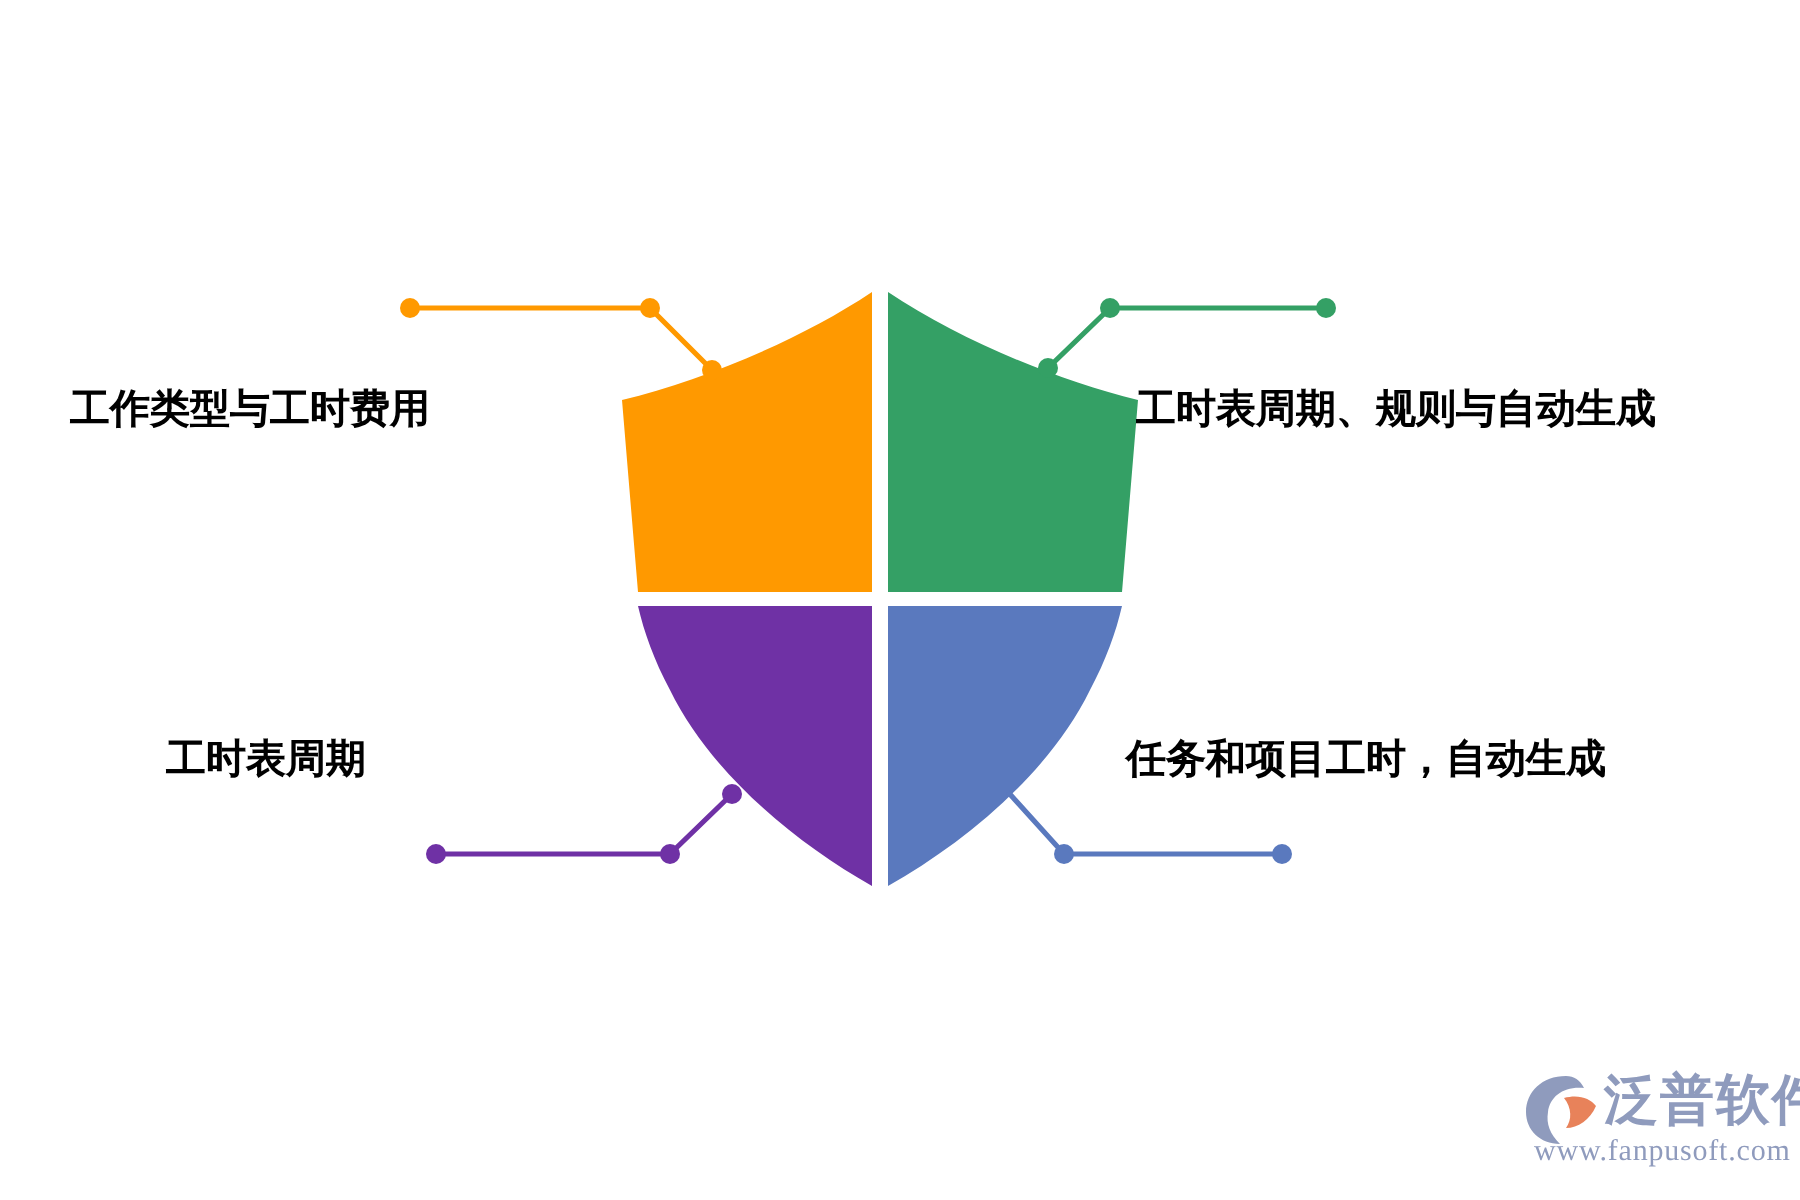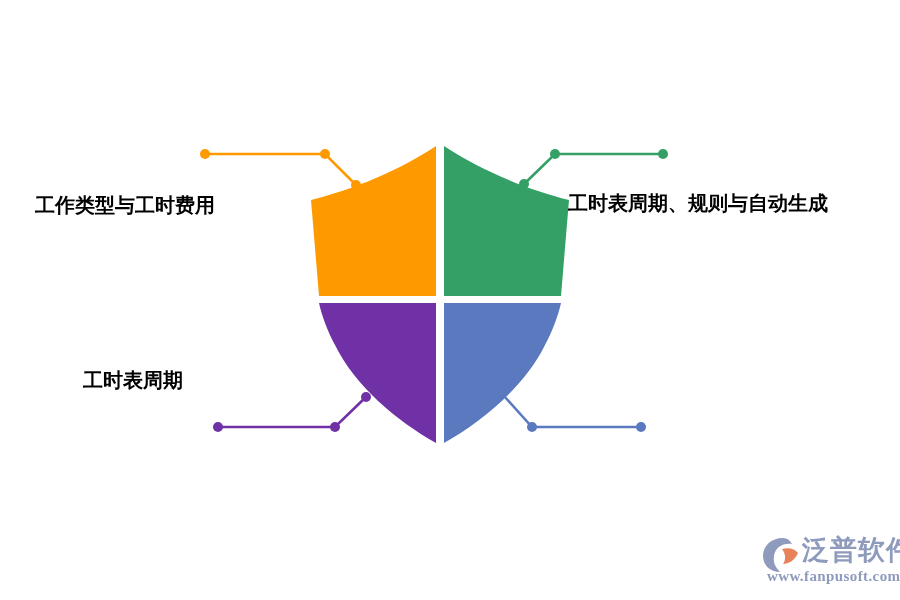--- a/index.html
+++ b/index.html
@@ -34,21 +34,20 @@
     font-size: 20px;
     line-height: 1.2;
     color: #000000;
     white-space: nowrap;
   }
   .label-left {
     text-align: right;
   }
   .label-right {
     text-align: center;
-    font-family: Liberation Mono, monospace;
   }
   #label-work-type  { left: 35px;  top: 193px; }
   #label-resource-calendar { left: 83px;  top: 368px; }
   #label-timesheet-cycle { left: 568px; top: 193px; }
   #label-task-project   { left: 563px; top: 368px; }
 
   #logo {
     position: absolute;
     left: 762px;
     top: 532px;
@@ -71,21 +70,21 @@
     font-size: 27px;
     letter-spacing: 1px;
     color: #8f9bbd;
     white-space: nowrap;
   }
   #logo-url {
     position: absolute;
     left: 5px;
     top: 36px;
     font-family: "Liberation Serif", "DejaVu Serif", serif;
-    font-weight: bold;
+    font-weight: normal;
     font-size: 15px;
     letter-spacing: 0.4px;
     color: #8f9bbd;
     white-space: nowrap;
   }
 </style>
 </head>
 <body>
 
 <div id="stage">
@@ -141,20 +140,21 @@
       <circle cx="641" cy="427" r="5" fill="#5A79BE"></circle>
     </g>
   </svg>
 
   <div class="label label-left" id="label-work-type">工作类型与工时费用</div>
 
   <div class="label label-right" id="label-timesheet-cycle">工时表周期、规则与自动生成</div>
 
   <div class="label label-left" id="label-resource-calendar">工时表周期</div>
 
+  <div class="label label-right" id="label-task-project">任务和项目工时，自动生成</div>
 
   <div id="logo">
     <svg id="logo-mark" viewBox="0 0 40 38">
       <path d="M 21,2 C 9,2 1,10 1,20 C 1,29 8,36 18,36 C 13,31 11,26 12,20 C 13,12 20,7 30,8 C 28,4 25,2 21,2 Z" fill="#8f9bbd"></path>
       <path d="M 20,13 C 27,11 33,13 36,17 C 33,24 27,28 21,28 C 24,24 24,18 20,13 Z" fill="#e8825a"></path>
     </svg>
     <div id="logo-cn" style="color: rgb(143, 155, 189);">泛普软件</div>
     <div id="logo-url" style="color: rgb(143, 155, 189);">www.fanpusoft.com</div>
   </div>
 

